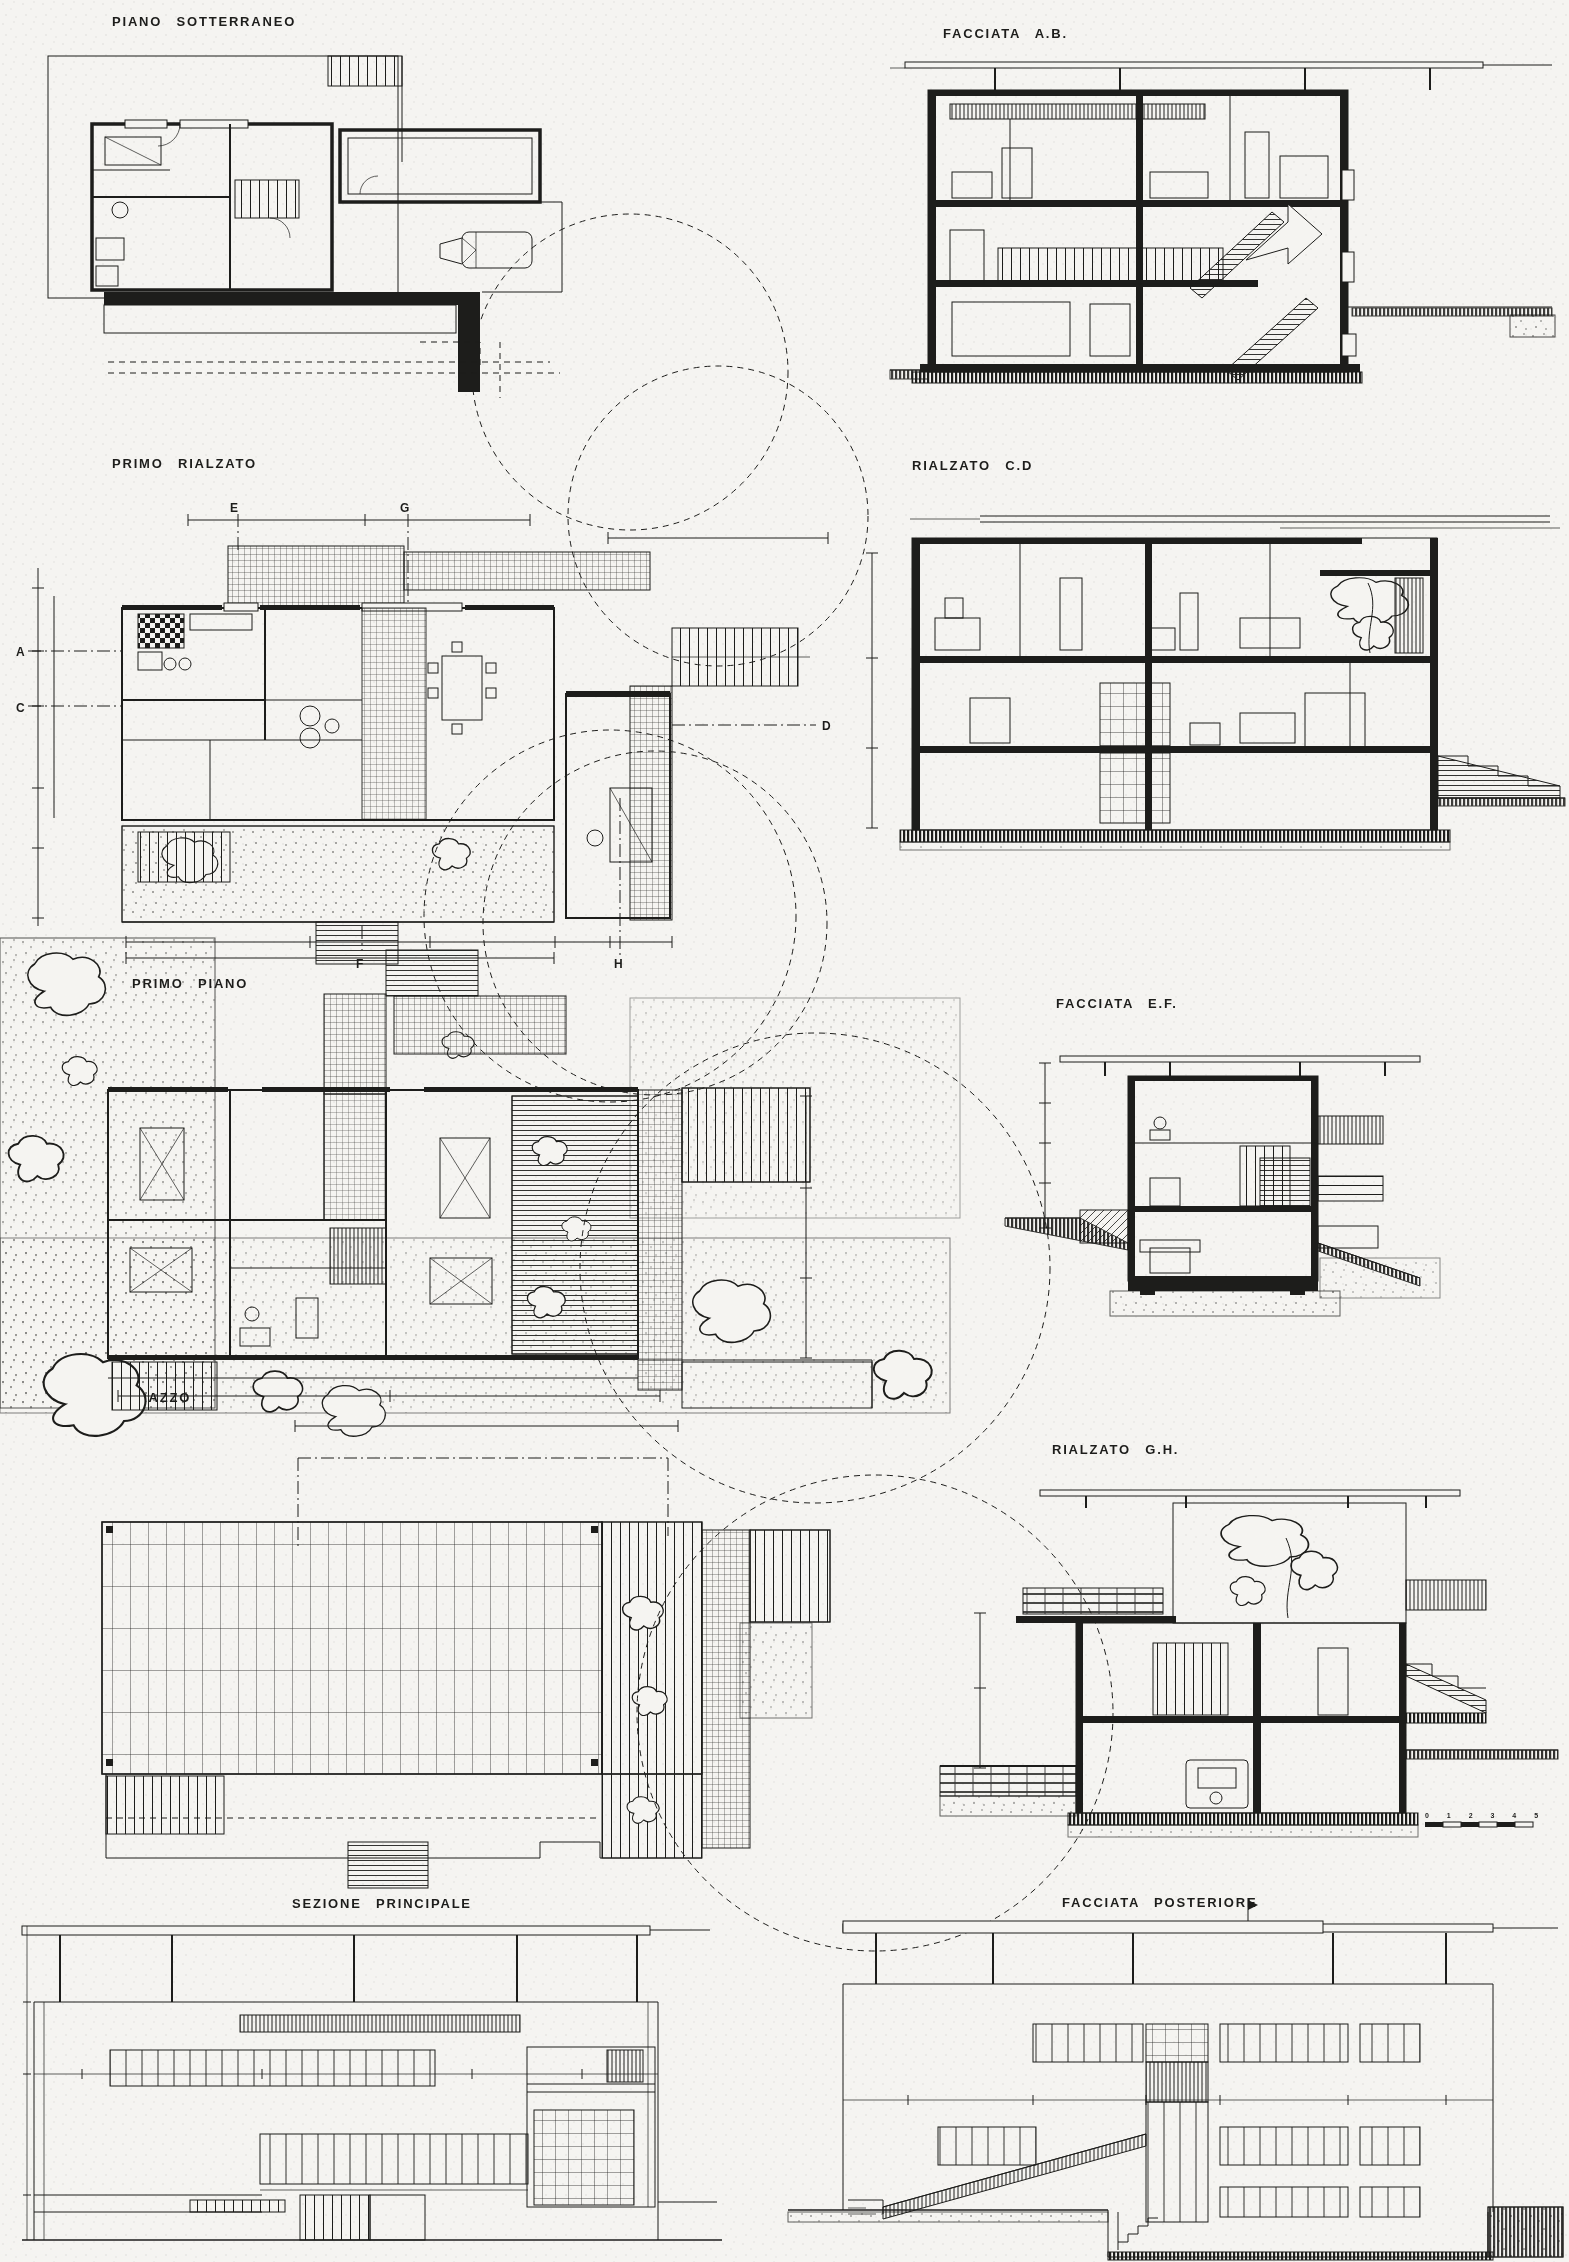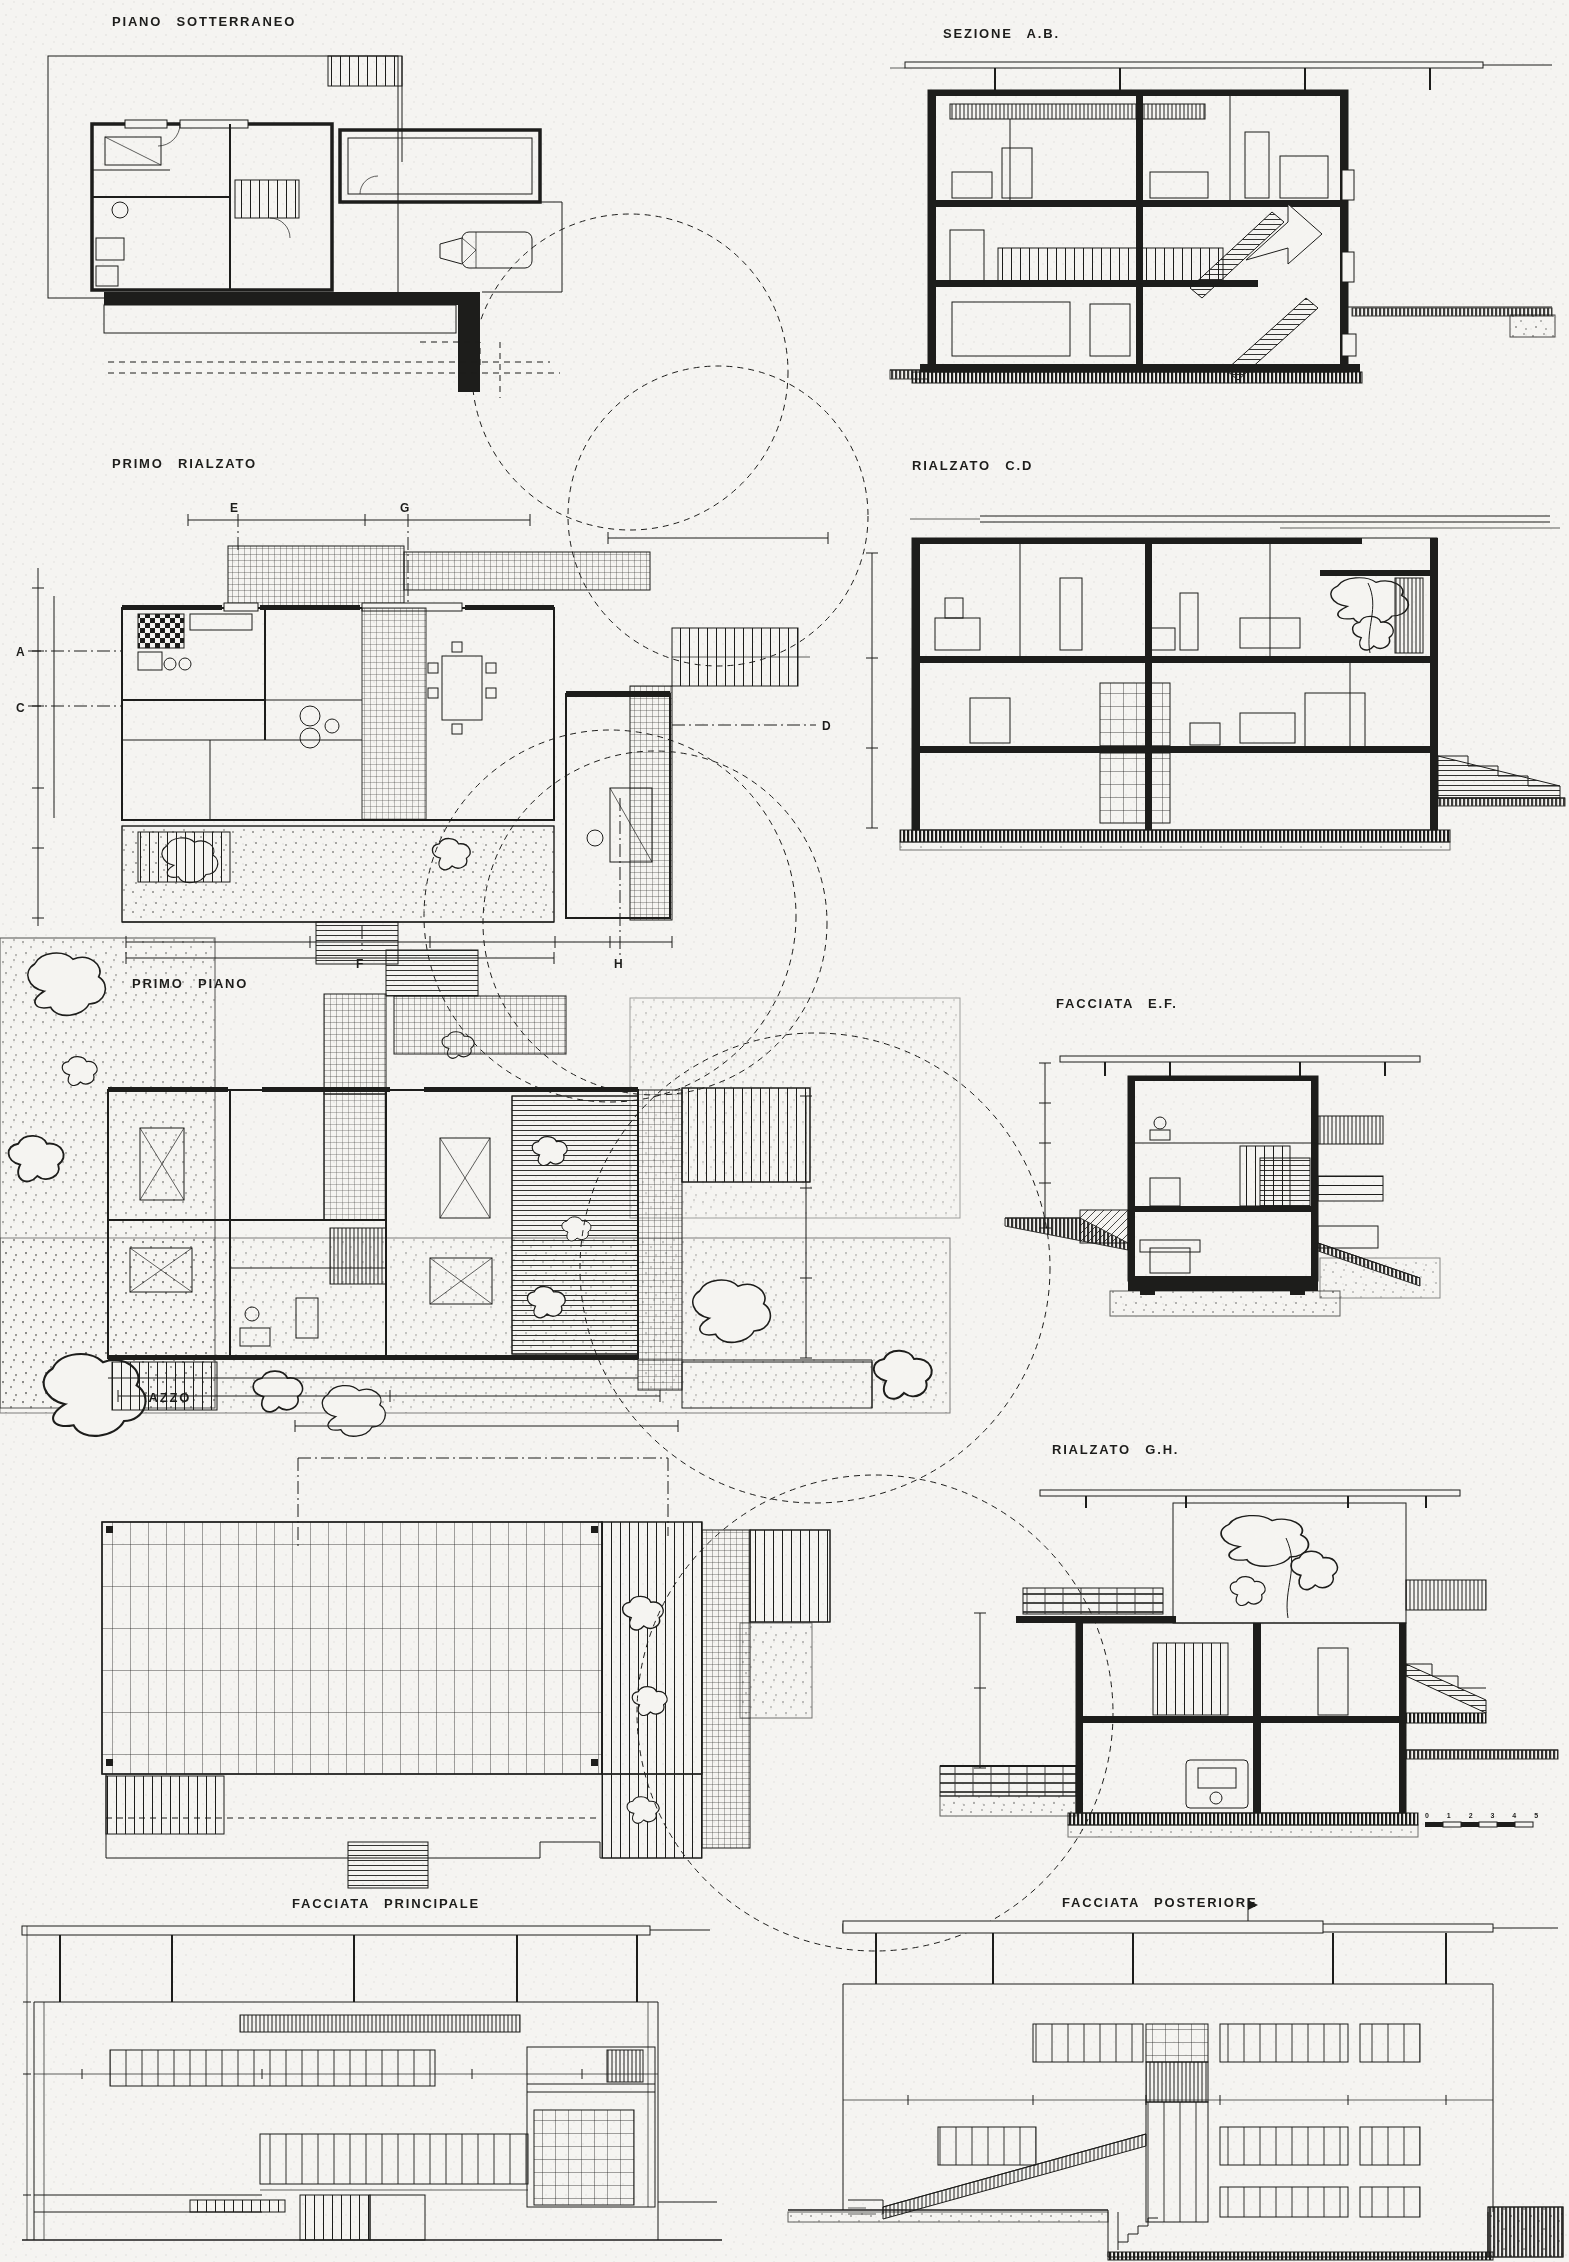--- a/index.html
+++ b/index.html
@@ -74,28 +74,28 @@
     <path id="blob1" class="bl" d="M12 22C2 20 -2 10 6 5C10 -3 24 -4 30 2C40 -2 50 6 46 13C54 18 50 30 40 30C36 38 20 40 16 32C6 34 2 28 12 22Z"></path>
     <path id="blob2" class="bl" d="M8 14C0 12 0 4 7 3C10 -3 20 -2 22 3C30 2 34 10 28 14C30 20 22 24 17 20C12 26 4 22 8 14Z"></path>
   </defs>
 </svg>
 
 <svg class="panel" style="left:0;top:0" width="1569" height="2262">
   <rect width="1569" height="2262" fill="url(#pStip)" opacity=".12"></rect>
 </svg>
 
 <div class="lbl" style="left:112px;top:14px">PIANO SOTTERRANEO</div>
-<div class="lbl" style="left:943px;top:26px">SEZIONE A.B.</div>
+<div class="lbl" style="left:943px;top:26px">FACCIATA A.B.</div>
 <div class="lbl" style="left:112px;top:456px">PRIMO RIALZATO</div>
 <div class="lbl" style="left:912px;top:458px">RIALZATO C.D</div>
 <div class="lbl" style="left:132px;top:976px">PRIMO PIANO</div>
 <div class="lbl" style="left:1056px;top:996px">FACCIATA E.F.</div>
 <div class="lbl" style="left:106px;top:1390px">TERRAZZO</div>
 <div class="lbl" style="left:1052px;top:1442px">RIALZATO G.H.</div>
-<div class="lbl" style="left:292px;top:1896px">FACCIATA PRINCIPALE</div>
+<div class="lbl" style="left:292px;top:1896px">SEZIONE PRINCIPALE</div>
 <div class="lbl" style="left:1062px;top:1895px">FACCIATA POSTERIORE</div>
 
 <svg class="panel" style="left:30px;top:42px" width="640" height="360" viewBox="0 0 640 360">
   <g>
       <rect x="18" y="14" width="350" height="242" class="s1"></rect>
     </g>
   <rect x="298" y="14" width="74" height="30" class="h" fill="url(#pVLm)"></rect>
   <path d="M372 14V120" class="s1"></path>
   <g>
     <rect x="62" y="82" width="240" height="166" class="s3"></rect>

